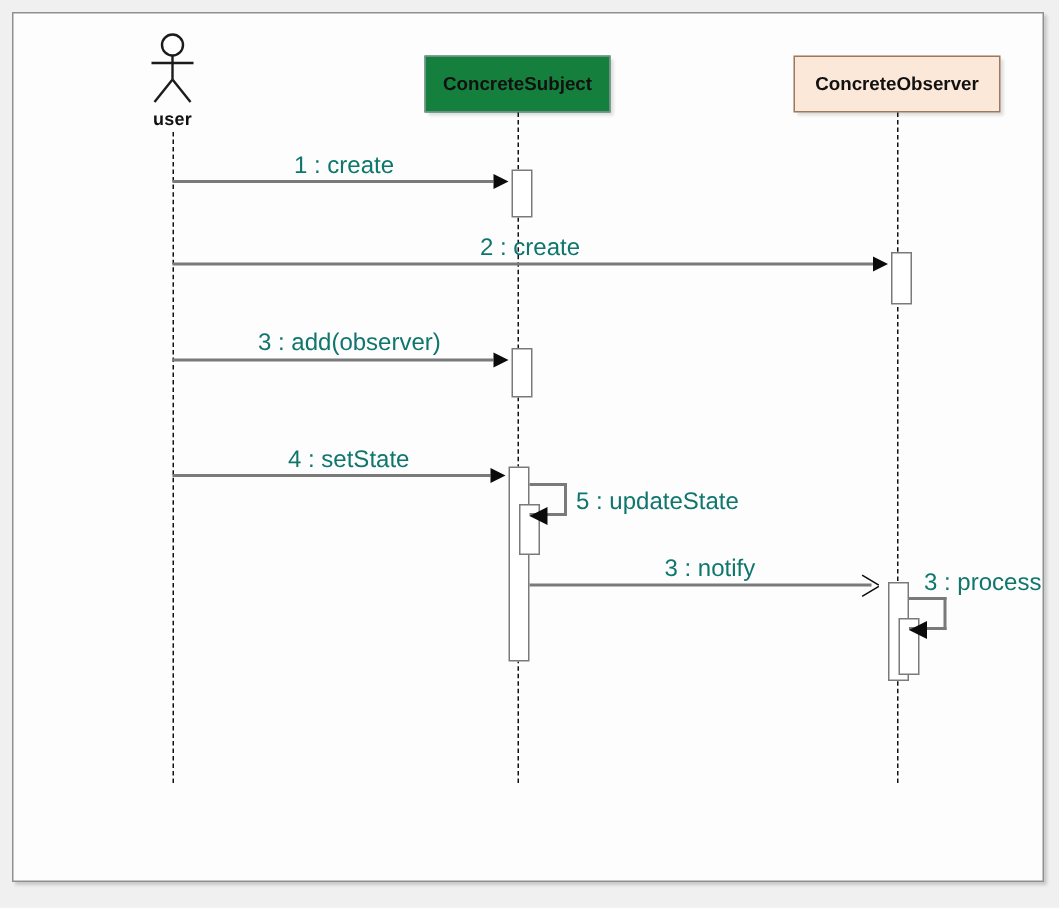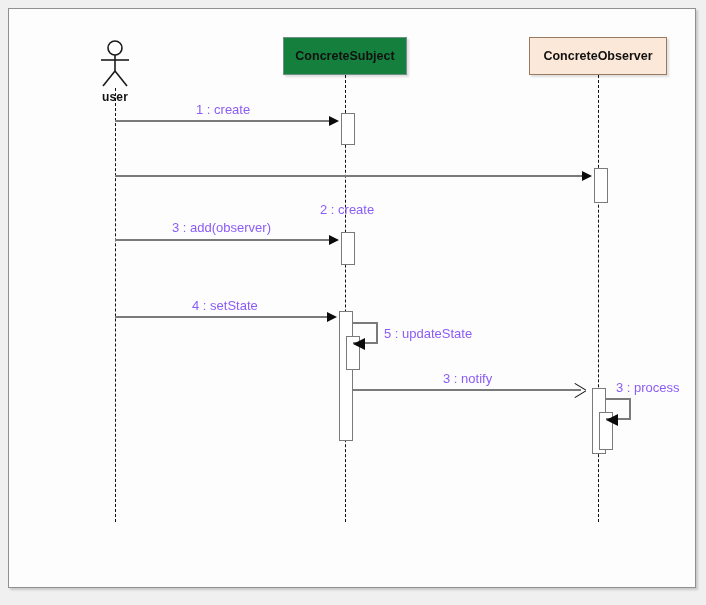--- a/index.html
+++ b/index.html
@@ -93,22 +93,22 @@
     box-sizing: border-box;
   }
   
   .msg-line {
     position: absolute;
     height: 0;
     border-top: 2px solid #7a7a7a;
   }
   .msg-label {
     position: absolute;
-    font-size: 13px;
-    color: #8b5cf6;
+    font-size: 16px;
+    color: #0f766e;
     white-space: nowrap;
   }
   .arrow-solid {
     position: absolute;
     width: 0; height: 0;
     border-top: 5px solid transparent;
     border-bottom: 5px solid transparent;
     border-left: 10px solid #0b0b0b;
   }
   .arrow-solid-left {
@@ -144,21 +144,21 @@
   svg.stick { display:block; }
 </style>
 </head>
 <body>
 
 <div id="canvas">
 
   <div class="frame"></div>
 
 
-  <div class="actor" style="left:85px; top:40px; width:60px;">
+  <div class="actor" style="left:85px; top:22px; width:60px;">
     <svg class="stick" width="60" height="48" viewBox="0 0 60 48">
       <circle cx="30" cy="8" r="7" fill="#ffffff" stroke="#1b1b1b" stroke-width="1.6"></circle>
       <line x1="30" y1="15" x2="30" y2="31" stroke="#1b1b1b" stroke-width="1.6"></line>
       <line x1="16" y1="20" x2="44" y2="20" stroke="#1b1b1b" stroke-width="1.6"></line>
       <line x1="30" y1="31" x2="18" y2="46" stroke="#1b1b1b" stroke-width="1.6"></line>
       <line x1="30" y1="31" x2="42" y2="46" stroke="#1b1b1b" stroke-width="1.6"></line>
     </svg>
     <div class="actor-label">user</div>
   </div>
 
@@ -187,21 +187,21 @@
   <div class="activation" style="left:592px; top:388px; width:14px; height:66px;"></div>
 
   <div class="activation" style="left:599px; top:412px; width:14px; height:38px;"></div>
 
   <div class="msg-line" style="left:115px; top:120px; width:214px;"></div>
   <div class="arrow-solid" style="left:329px; top:116px;"></div>
   <div class="msg-label" style="left:196px; top:102px;">1 : create</div>
 
   <div class="msg-line" style="left:115px; top:175px; width:467px;"></div>
   <div class="arrow-solid" style="left:582px; top:171px;"></div>
-  <div class="msg-label" style="left:320px; top:157px;margin-top:45px;">2 : create</div>
+  <div class="msg-label" style="left:320px; top:157px;">2 : create</div>
 
   <div class="msg-line" style="left:115px; top:239px; width:214px;"></div>
   <div class="arrow-solid" style="left:329px; top:235px;"></div>
   <div class="msg-label" style="left:172px; top:220px;">3 : add(observer)</div>
 
   <div class="msg-line" style="left:115px; top:316px; width:212px;"></div>
   <div class="arrow-solid" style="left:327px; top:312px;"></div>
   <div class="msg-label" style="left:192px; top:298px;">4 : setState</div>
 
   <div class="selfcall" style="left:353px; top:322px; width:25px; height:22px;"></div>

